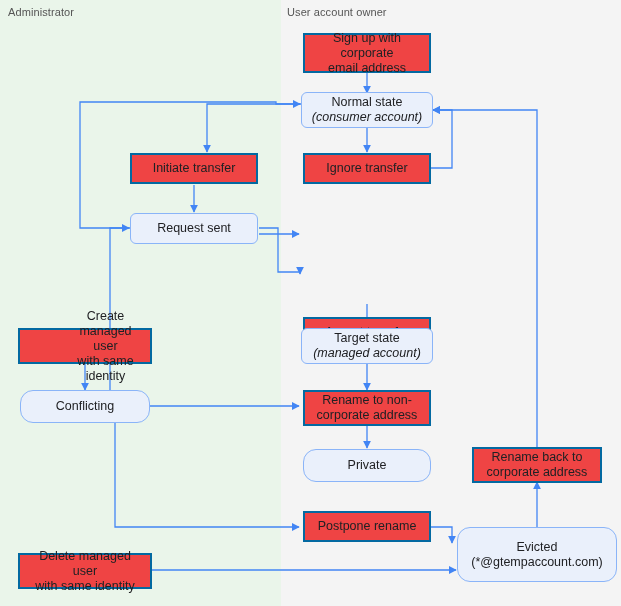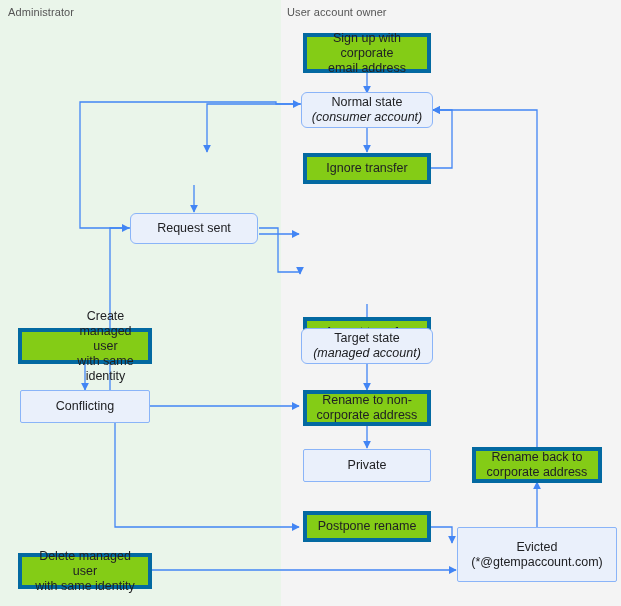--- a/index.html
+++ b/index.html
@@ -55,30 +55,30 @@
     display: flex;
     align-items: center;
     justify-content: center;
     text-align: center;
     font-size: 12.5px;
     line-height: 15px;
     color: #202124;
     padding: 3px 6px;
   }
   .node.process {
-    background: #84cc16;
-    border: 4px solid #0369a1;
+    background: #ef4444;
+    border: 2px solid #0369a1;
   }
   .node.state {
     background: #eaf0fb;
     border: 1px solid #8ab4f8;
     border-radius: 6px;
   }
   .node.rounded-lg {
-    border-radius: 2px;
+    border-radius: 13px;
   }
   .node .it {
     font-style: italic;
   }
   .node .line {
     display: block;
   }
 </style>
 </head>
 <body>
@@ -145,20 +145,23 @@
     </span>
   </div>
 
   <div class="node state" style="left:301px; top:92px; width:132px; height:36px;">
     <span>
       <span class="line">Normal state</span>
       <span class="line it">(consumer account)</span>
     </span>
   </div>
 
+  <div class="node process" style="left:130px; top:153px; width:128px; height:31px;">
+    <span class="line">Initiate transfer</span>
+  </div>
 
   <div class="node process" style="left:303px; top:153px; width:128px; height:31px;">
     <span class="line">Ignore transfer</span>
   </div>
 
   <div class="node state" style="left:130px; top:213px; width:128px; height:31px;">
     <span class="line">Request sent</span>
   </div>
 
   <div class="node process" style="left:303px; top:273px; width:128px; height:31px;margin-top:44px;">

